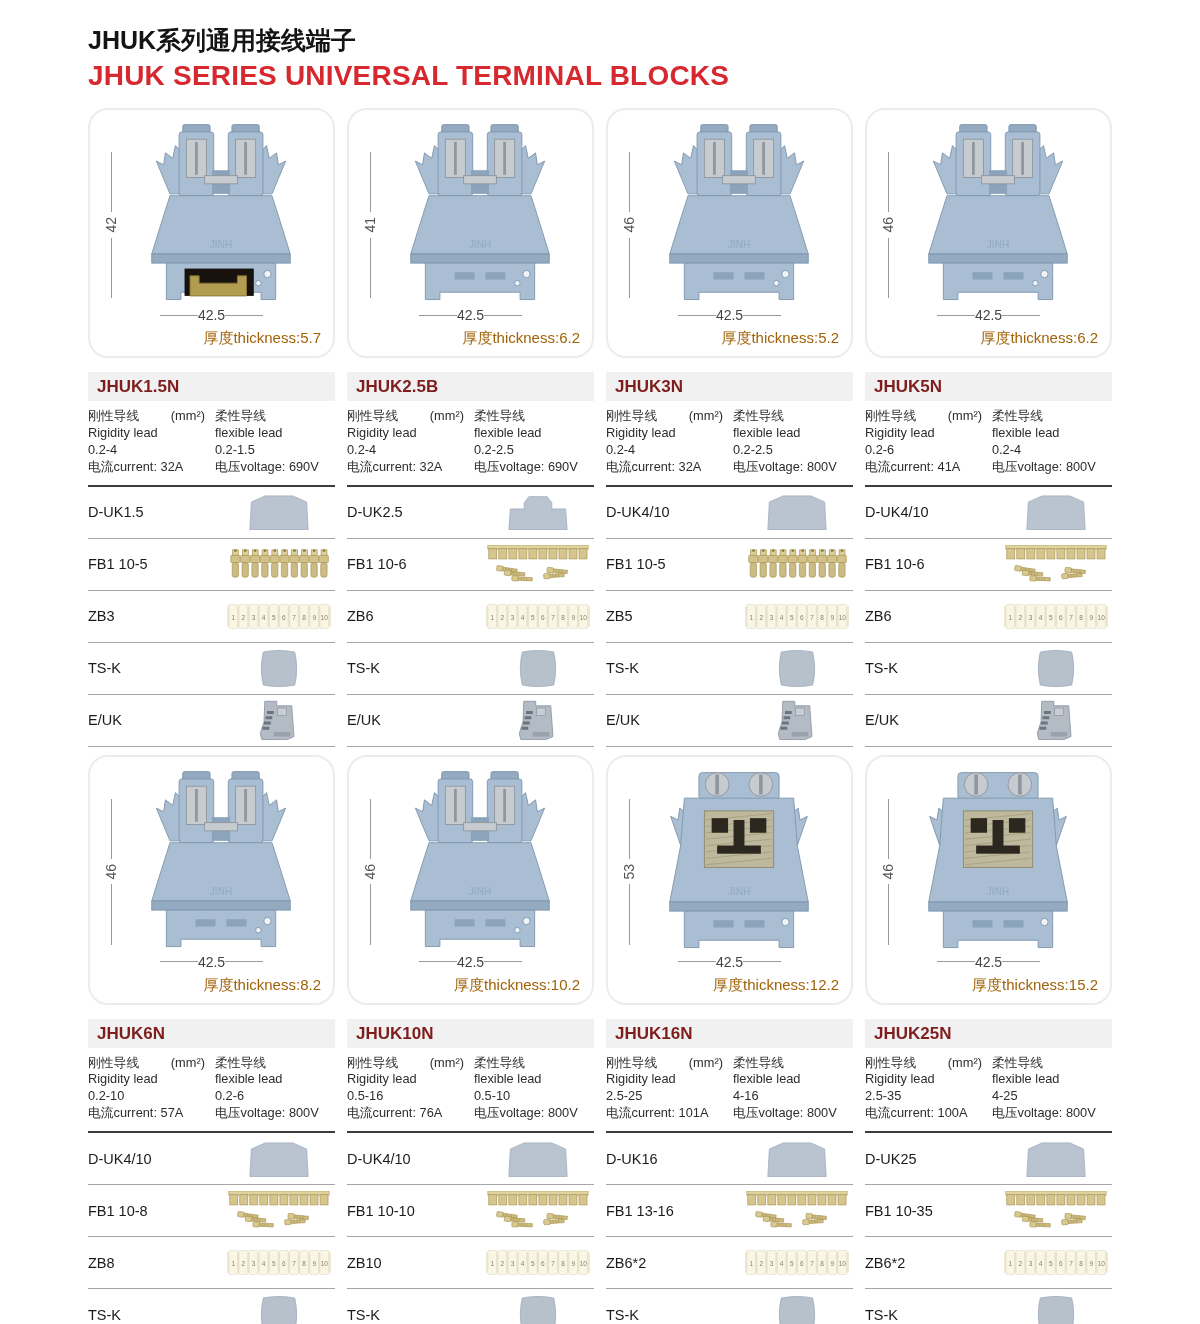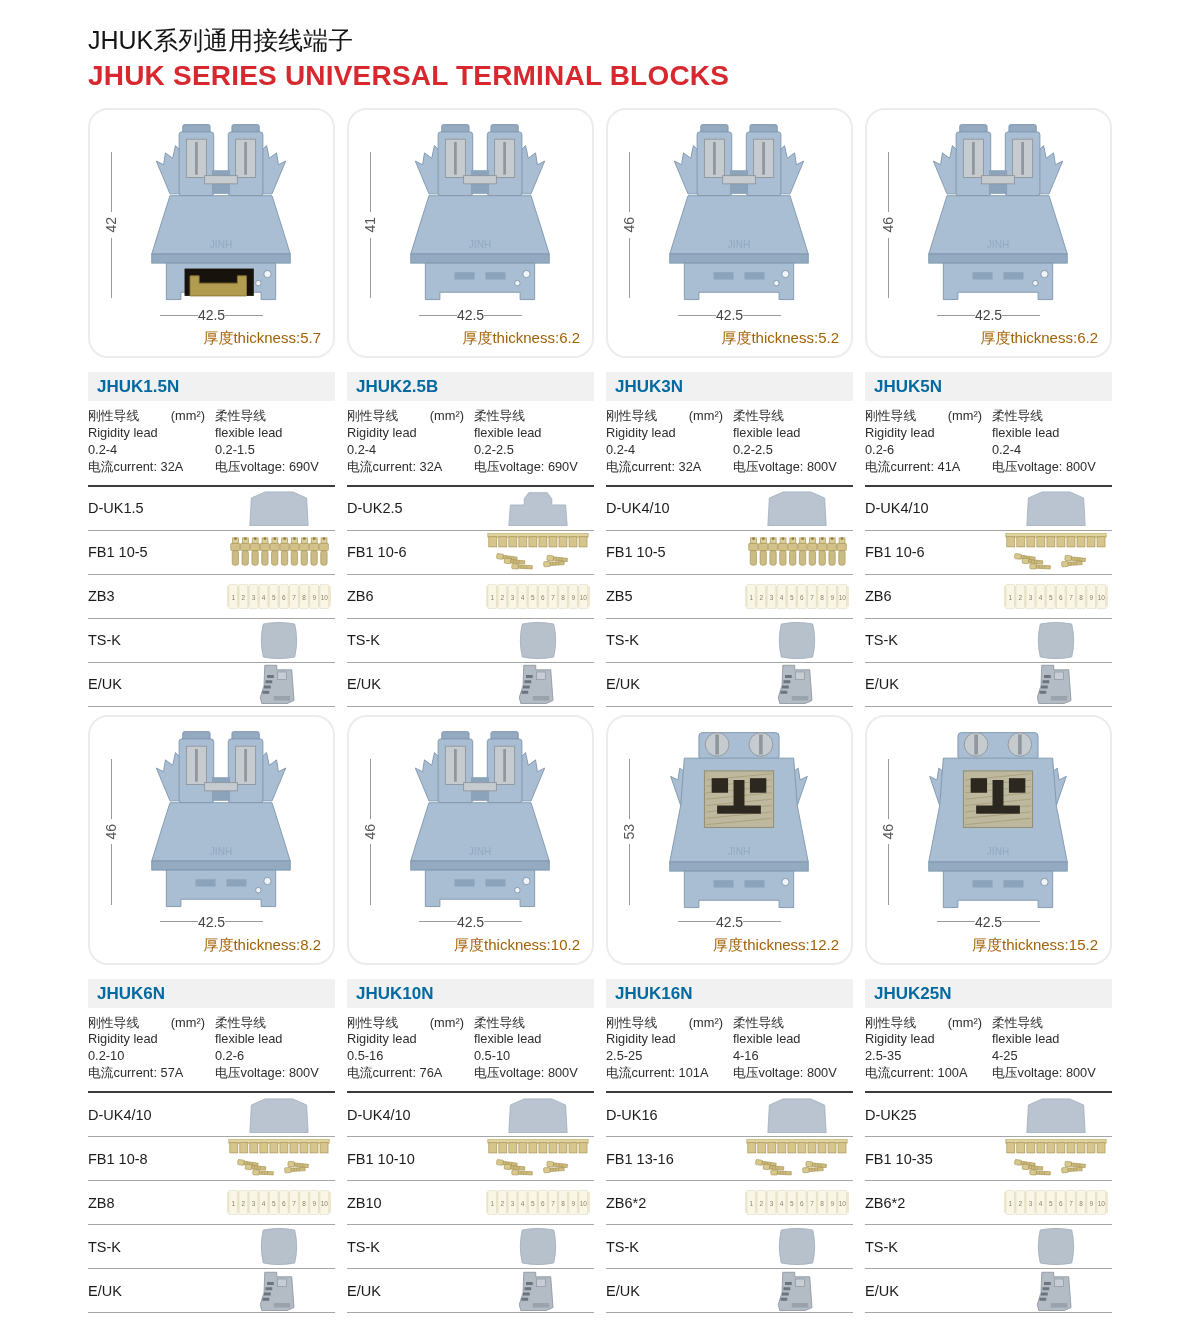--- a/index.html
+++ b/index.html
@@ -5,21 +5,21 @@
   * { box-sizing: border-box; }
   html,body { margin:0; padding:0; }
   body {
     width:1200px; height:1324px; background:#ffffff;
     font-family:"Liberation Sans", sans-serif; color:#222;
     overflow:hidden;
   }
   .page { padding:24px 88px 0 88px; }
 
   
-  .hdr h1 { font-size:25px; font-weight:normal; color:#141414; margin:0 0 3px 0; }
+  .hdr h1 { font-size:25px; font-weight:bold; color:#141414; margin:0 0 3px 0; }
   .hdr h2 { font-size:28px; font-weight:bold; color:#d7282f; margin:0 0 16px 0; letter-spacing:.2px; }
 
   
   .grid { display:grid; grid-template-columns:repeat(4,1fr); column-gap:12px; row-gap:8px; }
   .product { display:flex; flex-direction:column; min-width:0; }
 
   
   .photo-card { position:relative; height:250px; background:#fff;
     border:2px solid #ececec; border-radius:20px; margin-bottom:14px; overflow:hidden; }
   .block-wrap { position:absolute; left:54%; top:8px; transform:translateX(-50%); }
@@ -28,31 +28,31 @@
   .dim-h .seg { width:1px; flex:1; background:#9a9a9a; }
   .dim-h .num { writing-mode:vertical-rl; transform:rotate(180deg);
     font-size:14px; color:#555; padding:5px 0; }
   .dim-w { position:absolute; left:0; right:0; bottom:33px;
     display:flex; align-items:center; justify-content:center; 
     font-size:14px; color:#444; }
   .dim-w .seg { width:38px; height:1px; background:#9a9a9a; }
   .thick { position:absolute; right:12px; bottom:8px; font-size:15px; color:#a16207; }
 
   
-  .name-bar { background:#f1f1f1; font-size:17px; font-weight:bold; color:#0369a1;
+  .name-bar { background:#f1f1f1; font-size:17px; font-weight:bold; color:#7f1d1d;
     padding:5px 9px 4px 9px; }
   .specs { display:flex; padding:7px 0 9px 0; font-size:12.8px; color:#2d2d2d; line-height:1.32; }
   .spec-col { flex:1.04; min-width:0; }
   .spec-col.right { flex:1; padding-left:2px; }
   .l1 { display:flex; justify-content:space-between; padding-right:8px; }
 
   
   .acc-table { border-top:2px solid #3c3c3c; }
   .acc-row { display:flex; align-items:center; justify-content:space-between;
-    height:44px; border-bottom:1px solid #a6a6a6; }
+    height:52px; border-bottom:1px solid #a6a6a6; }
   .acc-label { font-size:14.5px; color:#1b1b1b; white-space:nowrap; }
   .acc-icon { width:112px; display:flex; justify-content:center; align-items:center; }
   .acc-icon svg { display:block; }
 </style>
 </head>
 <body>
 
 <div class="page">
   <div class="hdr">
     <h1>JHUK系列通用接线端子</h1>

